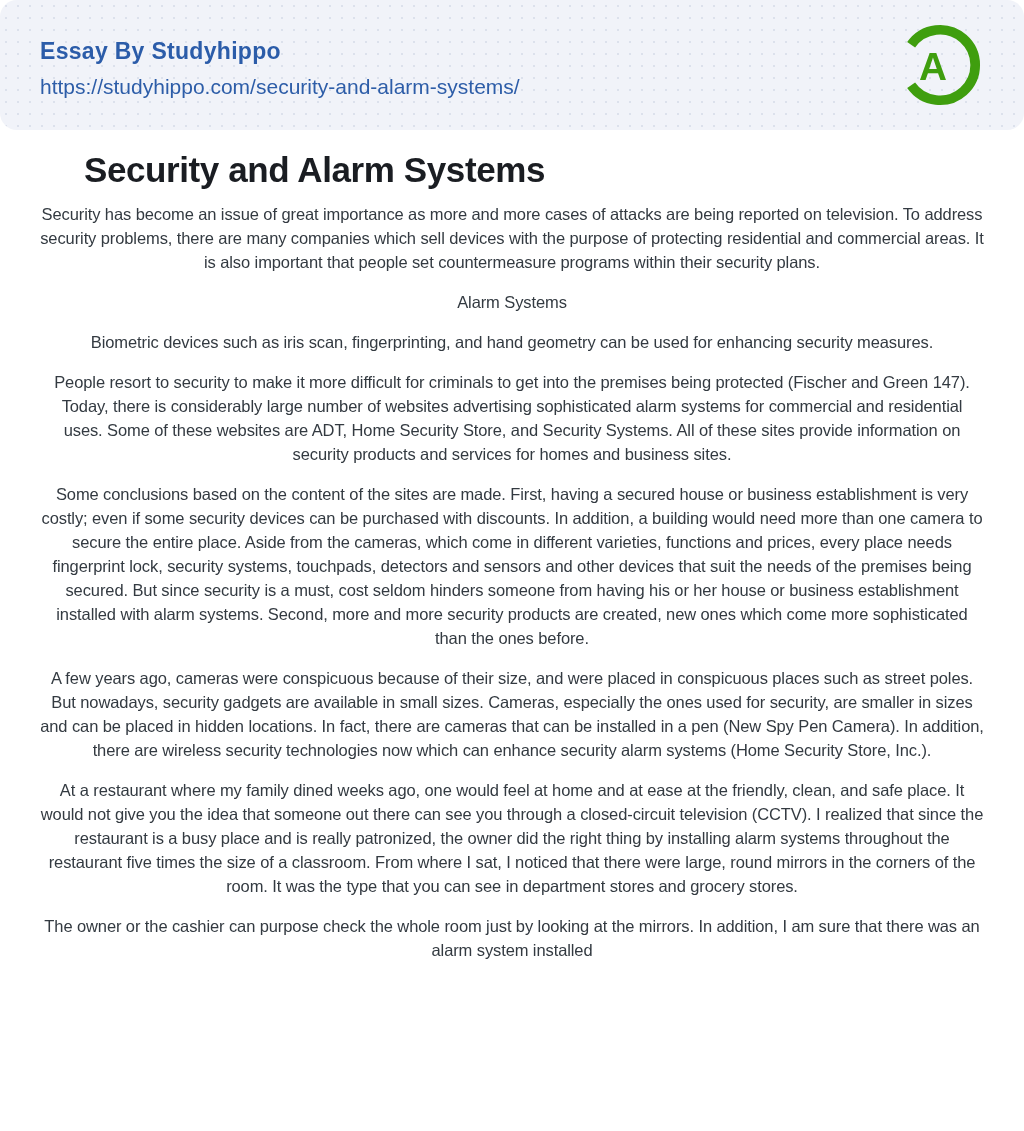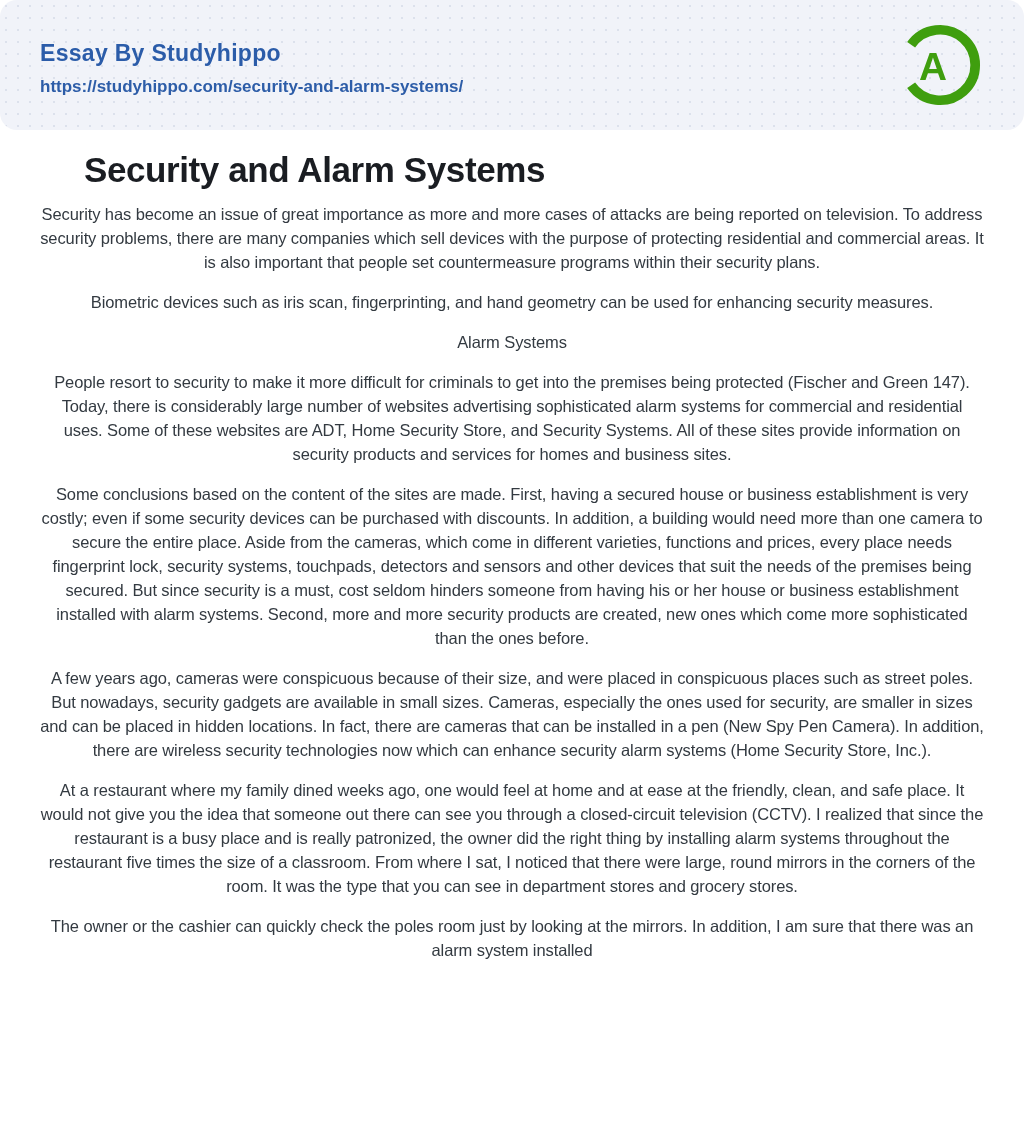--- a/index.html
+++ b/index.html
@@ -24,22 +24,22 @@
   }
   .header-text { display: flex; flex-direction: column; gap: 10px; padding-top: 6px; }
   .site-label {
     color: #2b5ca9;
     font-size: 23px;
     font-weight: 700;
     letter-spacing: 0.3px;
   }
   .site-url {
     color: #2d5da8;
-    font-size: 17px;
-    font-weight: 700;
+    font-size: 21px;
+    font-weight: 400;
   }
   .logo { width: 88px; height: 98px; display: flex; align-items: center; justify-content: center; }
   .logo svg { width: 88px; height: 98px; }
   .content {
     padding: 18px 40px 0 40px;
   }
   .article-title {
     color: #1a1d22;
     font-size: 35px;
     font-weight: 800;
@@ -71,21 +71,21 @@
       <path d="M 17.2 27.1 A 40 40 0 1 1 17.2 72.9" fill="none" stroke="#3f9e0e" stroke-width="11" stroke-linecap="butt"></path>
       <text x="42" y="67" text-anchor="middle" font-family="Liberation Sans, sans-serif" font-size="44" font-weight="700" fill="#3f9e0e">A</text>
     </svg>
   </div>
 </header>
 
 <main class="content">
   <h1 class="article-title">Security and Alarm Systems</h1>
   <div class="article-body">
     <p>Security has become an issue of great importance as more and more cases of attacks are being reported on television. To address security problems, there are many companies which sell devices with the purpose of protecting residential and commercial areas. It is also important that people set countermeasure programs within their security plans.</p>
+    <p>Alarm Systems</p>
     <p>Biometric devices such as iris scan, fingerprinting, and hand geometry can be used for enhancing security measures.</p>
-    <p>Alarm Systems</p>
     <p>People resort to security to make it more difficult for criminals to get into the premises being protected (Fischer and Green 147). Today, there is considerably large number of websites advertising sophisticated alarm systems for commercial and residential uses. Some of these websites are ADT, Home Security Store, and Security Systems. All of these sites provide information on security products and services for homes and business sites.</p>
     <p>Some conclusions based on the content of the sites are made. First, having a secured house or business establishment is very costly; even if some security devices can be purchased with discounts. In addition, a building would need more than one camera to secure the entire place. Aside from the cameras, which come in different varieties, functions and prices, every place needs fingerprint lock, security systems, touchpads, detectors and sensors and other devices that suit the needs of the premises being secured. But since security is a must, cost seldom hinders someone from having his or her house or business establishment installed with alarm systems. Second, more and more security products are created, new ones which come more sophisticated than the ones before.</p>
     <p>A few years ago, cameras were conspicuous because of their size, and were placed in conspicuous places such as street poles. But nowadays, security gadgets are available in small sizes. Cameras, especially the ones used for security, are smaller in sizes and can be placed in hidden locations. In fact, there are cameras that can be installed in a pen (New Spy Pen Camera). In addition, there are wireless security technologies now which can enhance security alarm systems (Home Security Store, Inc.).</p>
     <p>At a restaurant where my family dined weeks ago, one would feel at home and at ease at the friendly, clean, and safe place. It would not give you the idea that someone out there can see you through a closed-circuit television (CCTV). I realized that since the restaurant is a busy place and is really patronized, the owner did the right thing by installing alarm systems throughout the restaurant five times the size of a classroom. From where I sat, I noticed that there were large, round mirrors in the corners of the room. It was the type that you can see in department stores and grocery stores.</p>
-    <p>The owner or the cashier can quickly check the poles room just by looking at the mirrors. In addition, I am sure that there was an alarm system installed</p>
+    <p>The owner or the cashier can purpose check the whole room just by looking at the mirrors. In addition, I am sure that there was an alarm system installed</p>
   </div>
 </main>
 
 </body></html>

